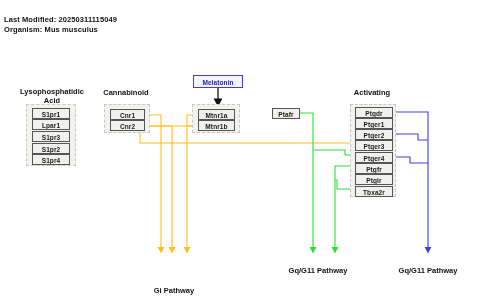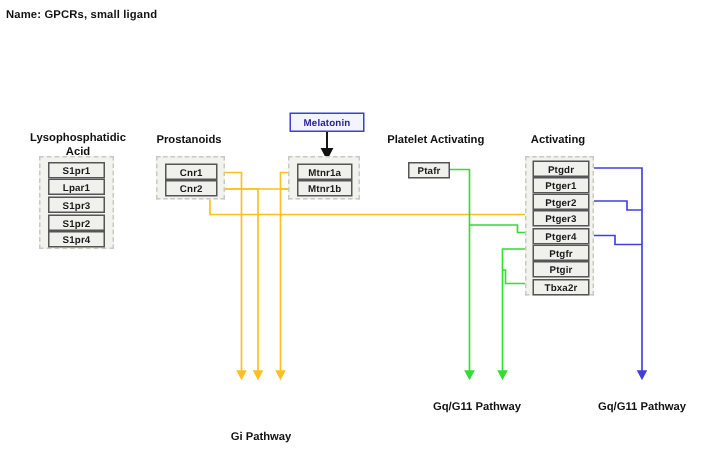--- a/index.html
+++ b/index.html
@@ -75,21 +75,22 @@
     color: #111111;
     text-align: center;
     white-space: nowrap;
   }
 </style>
 </head>
 <body>
 
 <div id="canvas">
 
-  <div class="meta m0">Name: GPCRs, small ligand</div>
+  <div class="meta m1">Last Modified: 20250311115049</div>
+  <div class="meta m2">Organism: Mus musculus</div>
 
   <svg id="edges" viewBox="0 0 480 300">
     <defs>
       <marker id="ar-gi" markerWidth="7" markerHeight="7" refX="1" refY="3.2" orient="auto">
         <path d="M0,0 L6,3.2 L0,6.4 z" fill="#FFC01E"></path>
       </marker>
       <marker id="ar-gq" markerWidth="7" markerHeight="7" refX="1" refY="3.2" orient="auto">
         <path d="M0,0 L6,3.2 L0,6.4 z" fill="#33DD33"></path>
       </marker>
       <marker id="ar-gs" markerWidth="7" markerHeight="7" refX="1" refY="3.2" orient="auto">
@@ -130,32 +131,31 @@
 
   <div class="grouptitle" style="left:12px; top:87px; width:80px;">Lysophosphatidic
 Acid</div>
   <div class="groupbox" style="left:26px; top:104px; width:50px; height:62px;"></div>
   <div class="node" style="left:32px; top:108px; width:38px;">S1pr1</div>
   <div class="node" style="left:32px; top:119px; width:38px;">Lpar1</div>
   <div class="node" style="left:32px; top:131px; width:38px;">S1pr3</div>
   <div class="node" style="left:32px; top:143px; width:38px;">S1pr2</div>
   <div class="node" style="left:32px; top:154px; width:38px;">S1pr4</div>
 
-  <div class="grouptitle" style="left:95px; top:88px; width:62px;">Prostanoids</div>
+  <div class="grouptitle" style="left:95px; top:88px; width:62px;">Cannabinoid</div>
   <div class="groupbox" style="left:104px; top:104px; width:46px; height:29px;"></div>
   <div class="node" style="left:110px; top:109px; width:35px;">Cnr1</div>
   <div class="node" style="left:110px; top:120px; width:35px;">Cnr2</div>
 
   <div class="node ligand" style="left:193px; top:75px; width:50px; height:13px; line-height:13px;">Melatonin</div>
 
   <div class="groupbox" style="left:192px; top:104px; width:48px; height:29px;"></div>
   <div class="node" style="left:198px; top:109px; width:37px;">Mtnr1a</div>
   <div class="node" style="left:198px; top:120px; width:37px;">Mtnr1b</div>
 
-  <div class="grouptitle" style="left:248px; top:88px; width:85px;">Platelet Activating</div>
   <div class="node" style="left:272px; top:108px; width:28px;">Ptafr</div>
 
   <div class="grouptitle" style="left:341px; top:88px; width:62px;">Activating</div>
   <div class="groupbox" style="left:350px; top:104px; width:46px; height:93px;"></div>
   <div class="node" style="left:355px; top:107px; width:38px;">Ptgdr</div>
   <div class="node" style="left:355px; top:118px; width:38px;">Ptger1</div>
   <div class="node" style="left:355px; top:129px; width:38px;">Ptger2</div>
   <div class="node" style="left:355px; top:140px; width:38px;">Ptger3</div>
   <div class="node" style="left:355px; top:152px; width:38px;">Ptger4</div>
   <div class="node" style="left:355px; top:163px; width:38px;">Ptgfr</div>

